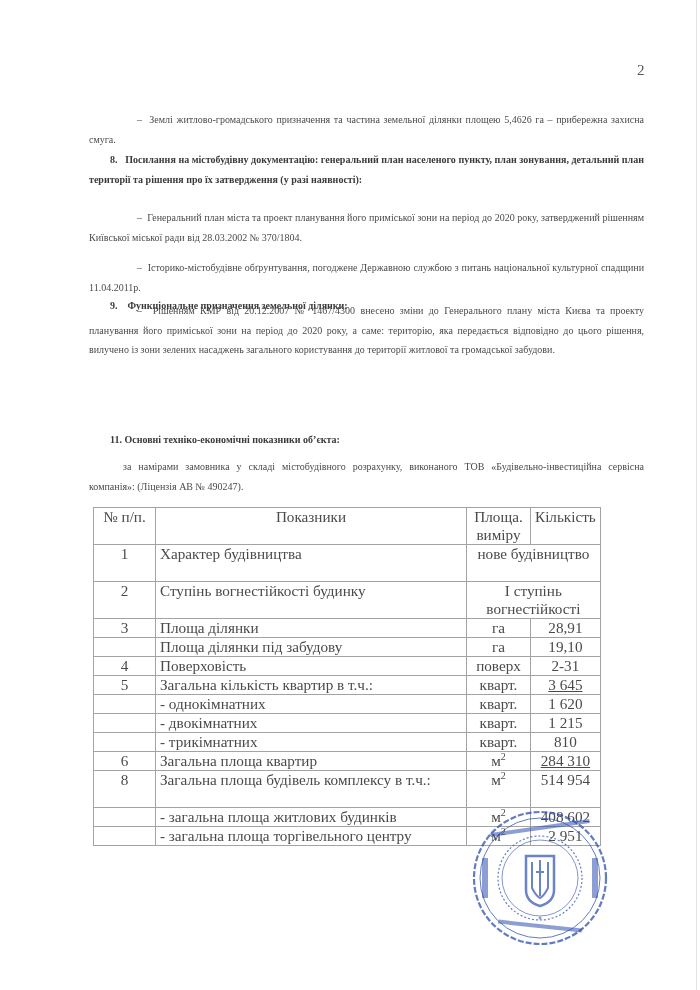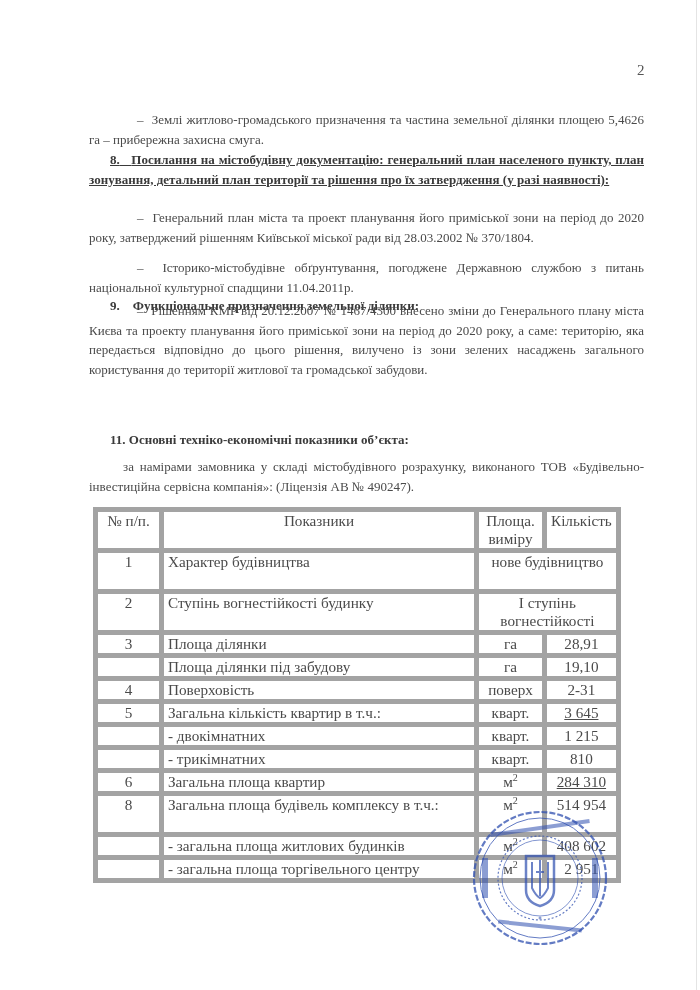--- a/index.html
+++ b/index.html
@@ -27,60 +27,60 @@
     position: absolute;
     top: 62px;
     left: 637px;
     font-size: 15px;
     color: #555;
   }
   .text-block {
     position: absolute;
     left: 89px;
     width: 555px;
-    font-size: 13px;
+    font-size: 10px;
     line-height: 19.5px;
     text-align: justify;
     text-align-last: auto;
   }
   .text-block p {
     margin: 0;
   }
   .indent-dash {
     text-indent: 48px;
   }
   .bold {
     font-weight: bold;
     color: #3a3a3a;
   }
   .heading-num {
     text-indent: 21px;
   }
 
   #p7 { top: 110px; }
-  #p8 { top: 150px; text-decoration: underline; }
+  #p8 { top: 150px; }
   #p8a { top: 208px; }
   #p8b { top: 258px; }
   #p9h { top: 296px; }
   #p9 { top: 301px; }
   #p10h { top: 430px; }
   #p10 { top: 457px; }
 
   .table-wrap {
     position: absolute;
     left: 93px;
     top: 507px;
   }
   table.indicators {
     border-collapse: collapse;
     font-size: 15.2px;
     color: #4a4a4a;
   }
   table.indicators td, table.indicators th {
-    border: 5px solid #a3a3a3;
+    border: 1px solid #a3a3a3;
     padding: 0 4px;
     font-weight: normal;
     vertical-align: top;
     line-height: 18px;
   }
   .col-num { width: 53px; text-align: center; }
   .col-name { width: 302px; text-align: left; margin-left: 32px; }
   .col-unit { width: 55px; text-align: center; }
   .col-qty { width: 59px; text-align: center; margin-top: 33px; }
   th.col-name { text-align: center; vertical-align: middle; }
@@ -177,20 +177,26 @@
           <td class="col-num">4</td>
           <td class="col-name">Поверховість</td>
           <td class="col-unit"><span>поверх</span></td>
           <td class="col-qty">2-31</td>
         </tr>
         <tr class="row-h1">
           <td class="col-num">5</td>
           <td class="col-name">Загальна кількість квартир в т.ч.:</td>
           <td class="col-unit"><span>кварт.</span></td>
           <td class="col-qty underline">3 645</td>
+        </tr>
+        <tr class="row-h1">
+          <td class="col-num"></td>
+          <td class="col-name">- однокімнатних</td>
+          <td class="col-unit"><span>кварт.</span></td>
+          <td class="col-qty">1 620</td>
         </tr>
         <tr class="row-h1">
           <td class="col-num"></td>
           <td class="col-name">- двокімнатних</td>
           <td class="col-unit"><span>кварт.</span></td>
           <td class="col-qty">1 215</td>
         </tr>
         <tr class="row-h1">
           <td class="col-num"></td>
           <td class="col-name">- трикімнатних</td>

